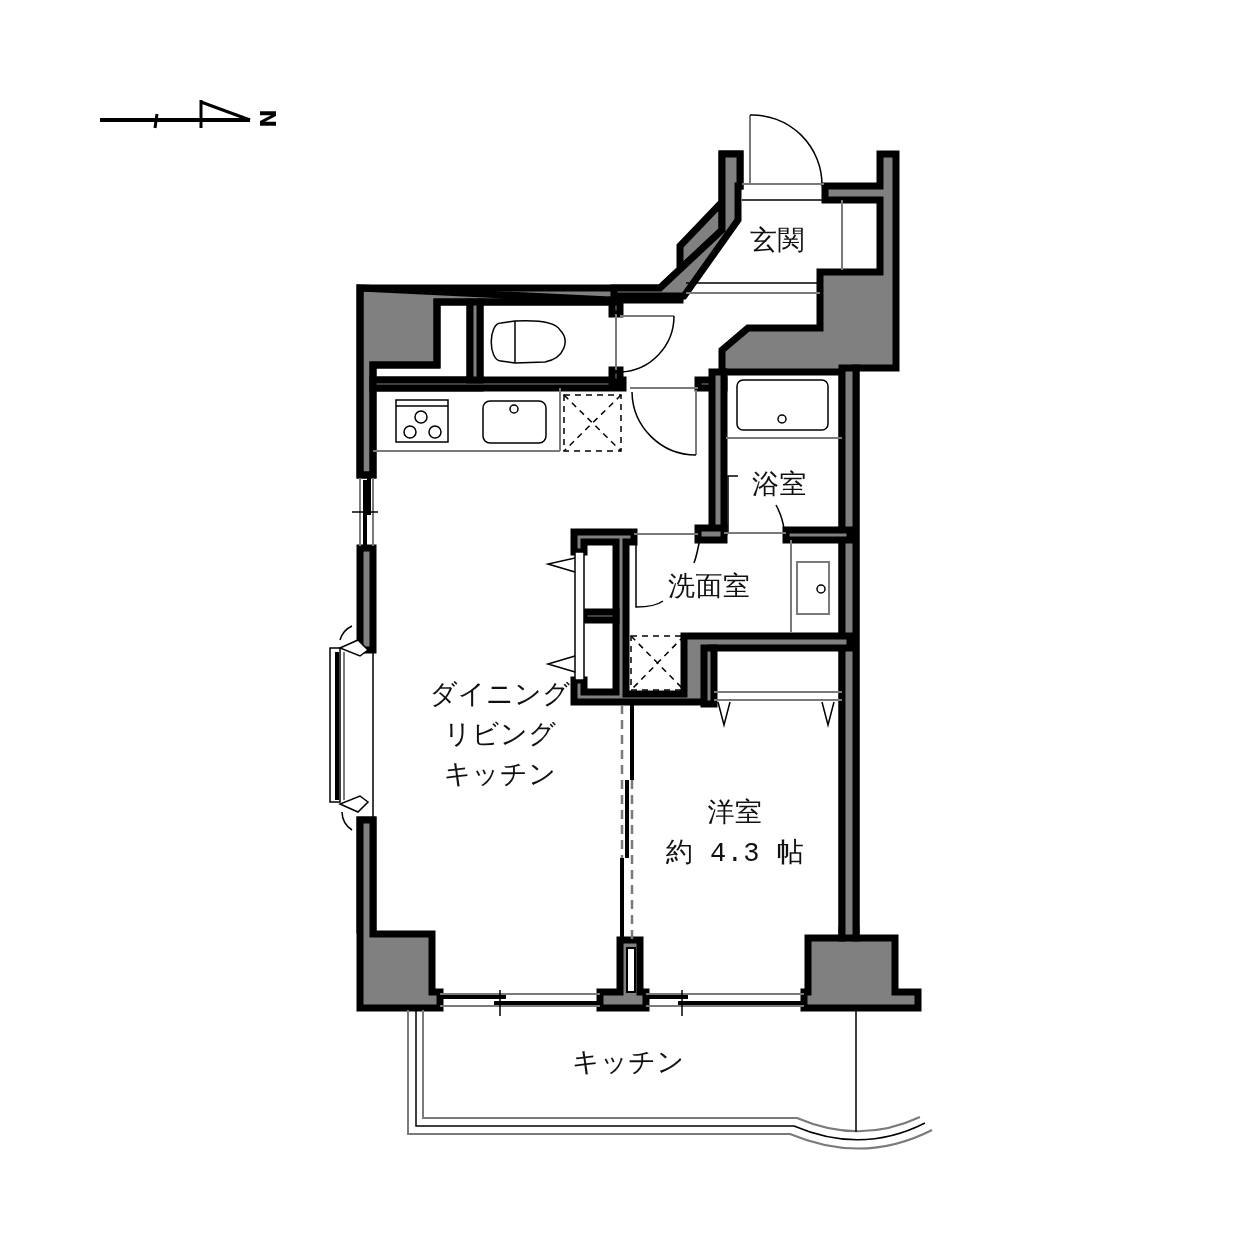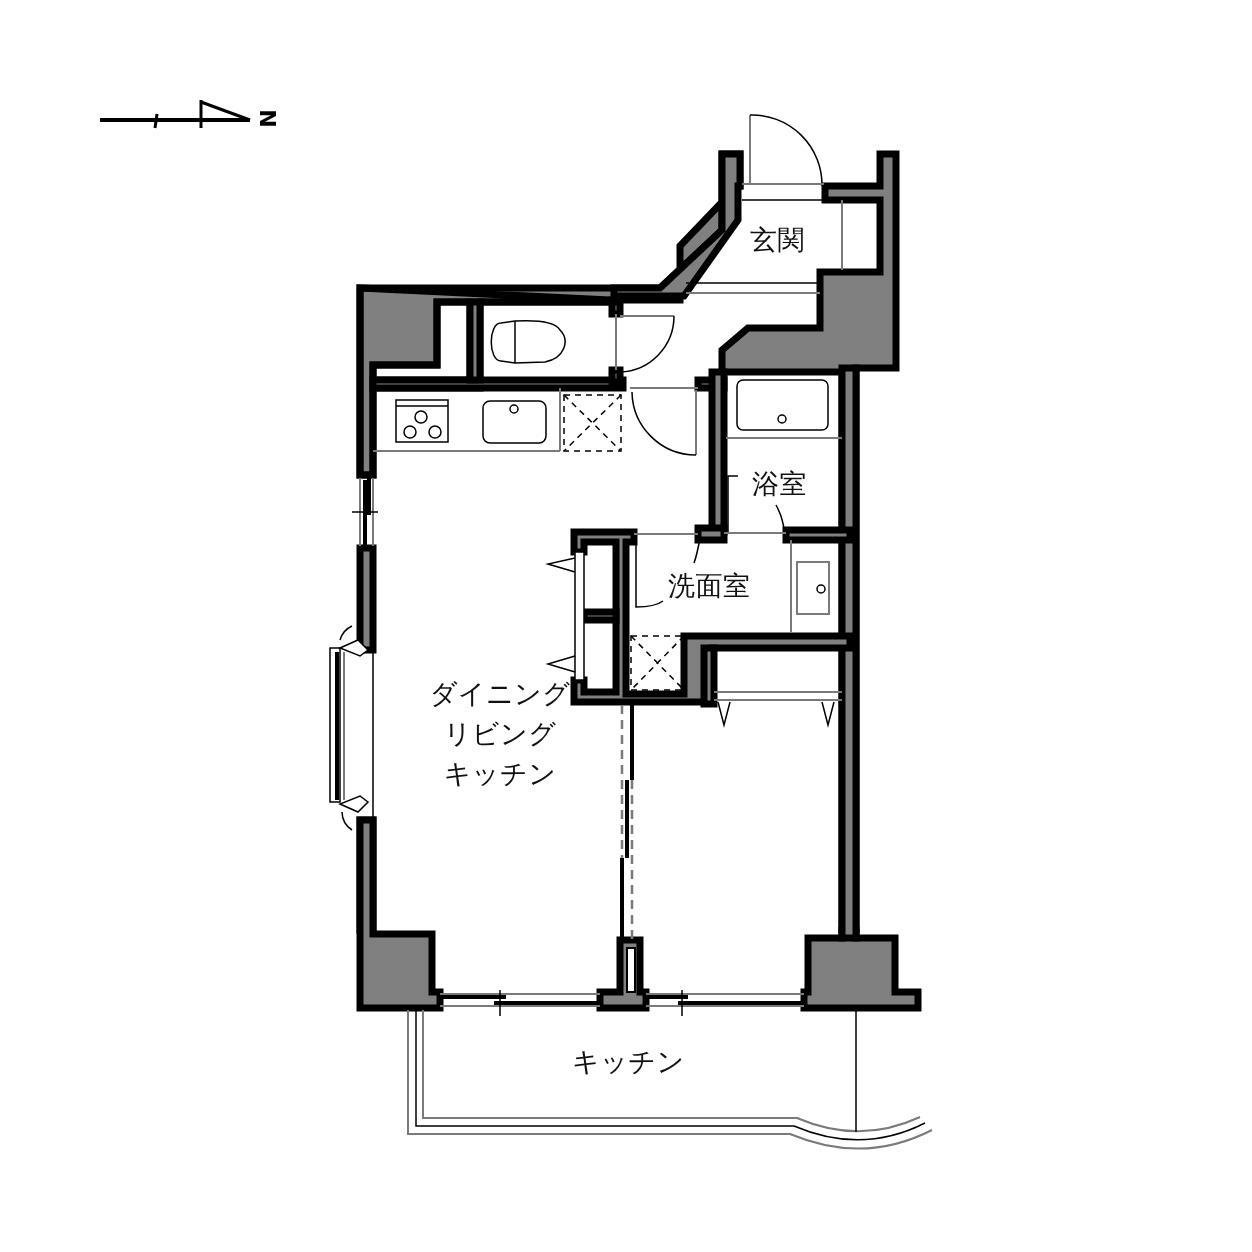--- a/index.html
+++ b/index.html
@@ -197,15 +197,17 @@
 <div class="room-label" style="left:752px; top:466px;">浴室</div>
 <div class="room-label" style="left:668px; top:568px;">洗面室</div>
 
 <div style="position:absolute; left:410px; top:676px; width:180px; text-align:center;">
   <div class="room-label" style="position:static;">ダイニング</div>
   <div class="room-label" style="position:static;">リビング</div>
   <div class="room-label" style="position:static;">キッチン</div>
 </div>
 
 <div style="position:absolute; left:650px; top:794px; width:170px; text-align:center;">
+  <div class="room-label" style="position:static;">洋室</div>
+  <div class="room-label" style="position:static;">約 4.3 帖</div>
 </div>
 
 <div class="room-label" style="left:572px; top:1044px;">キッチン</div>
 
 </body></html>

